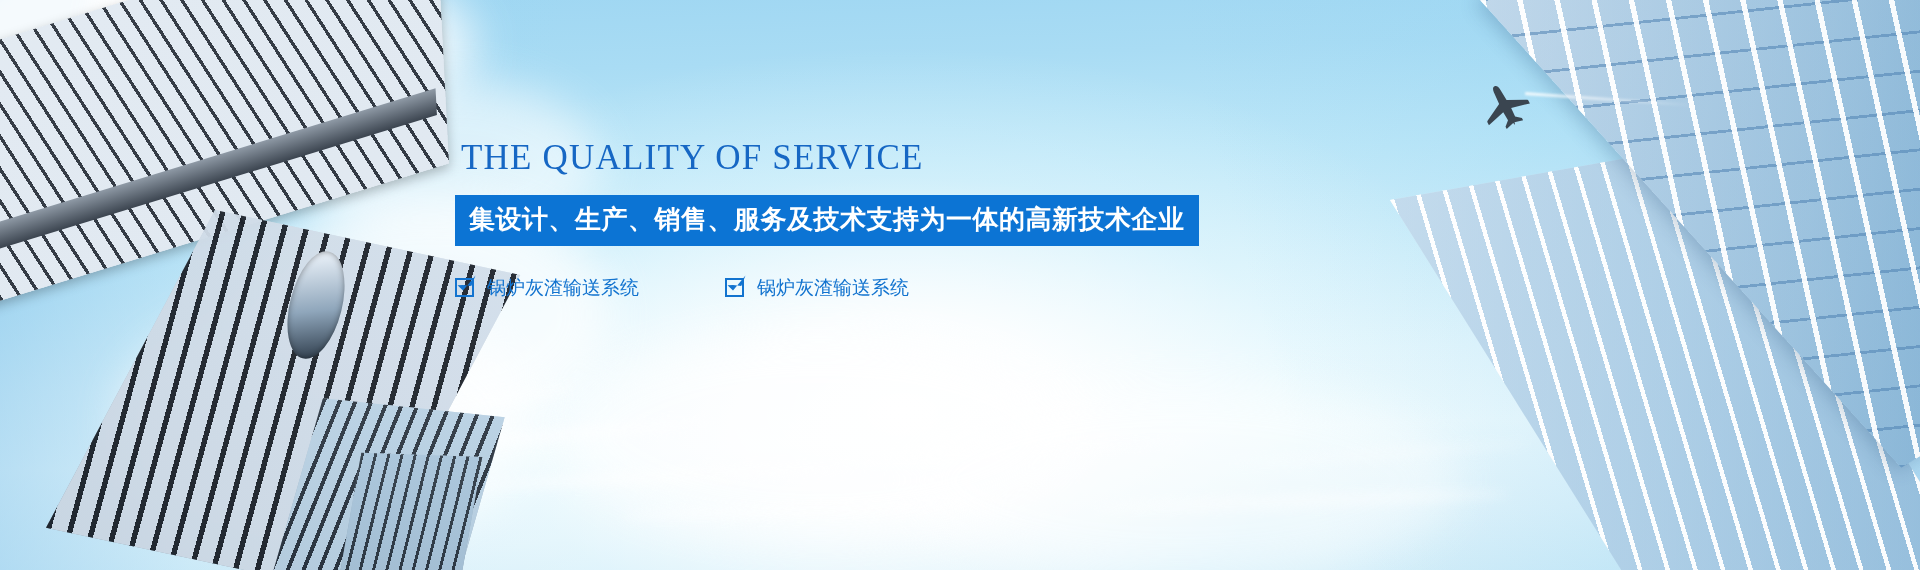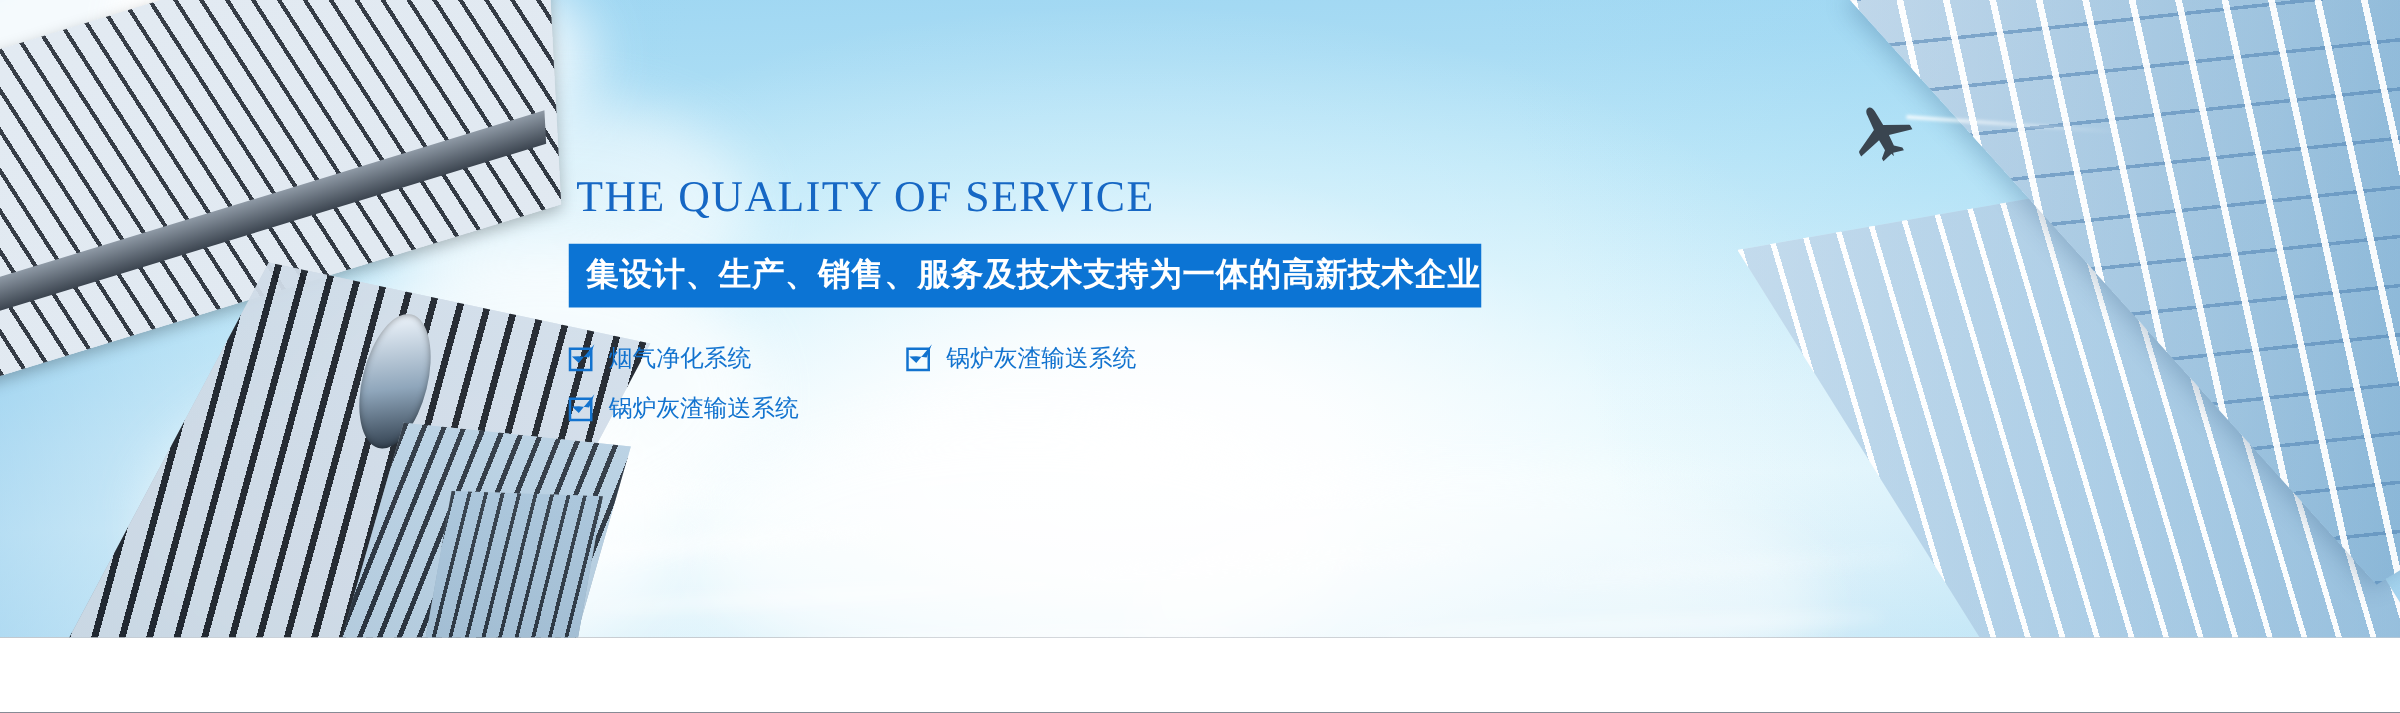--- a/index.html
+++ b/index.html
@@ -7,23 +7,23 @@
     padding: 0;
     background: #ffffff;
   }
   body {
     font-family: "Liberation Sans", sans-serif;
   }
 
   .banner {
     position: relative;
     width: 1920px;
-    height: 510px;
+    height: 570px;
     overflow: hidden;
-    background: #0f172a;
+    background: #fde047;
   }
 
   
   .sky {
     position: absolute;
     inset: 0;
     background:
       radial-gradient(ellipse 900px 520px at 47% 72%, #ffffff 0%, rgba(255,255,255,0.85) 18%, rgba(233,250,255,0.35) 45%, rgba(233,250,255,0) 70%),
       linear-gradient(178deg, #9ed6f2 0%, #a9dcf4 14%, #bde7f8 30%, #d6f1fb 48%, #e9f8fd 62%, #f3fcfe 74%, #e3f4fb 88%, #d0ecf8 100%);
   }
@@ -221,21 +221,21 @@
     margin: 0 0 20px 6px;
   }
 
   .ribbon {
     display: inline-block;
     background: #0c74d4;
     color: #ffffff;
     font-size: 26px;
     font-weight: 700;
     letter-spacing: 0.5px;
-    padding: 10px 0 11px 14px;
+    padding: 10px 14px 11px 14px;
     line-height: 1.15;
     white-space: nowrap;
   }
 
   .features {
     margin-top: 32px;
     display: grid;
     grid-template-columns: 270px auto;
     grid-row-gap: 21px;
     grid-column-gap: 0px;
@@ -326,29 +326,20 @@
   </div>
 
   <div class="content">
 
     <div class="headline">THE QUALITY OF SERVICE</div>
 
     <div class="ribbon">集设计、生产、销售、服务及技术支持为一体的高新技术企业</div>
 
     <div class="features">
 
-      <div class="feature">
-        <span class="checkbox">
-          <span class="box"></span>
-          <svg class="tick" viewBox="0 0 24 24">
-              <path d="M3.5 12.2 L9 17.4 L21.5 2.4 L17.3 13.0 L9.1 12.0 Z" fill="#1273cf"></path>
-            </svg>
-        </span>
-        <span class="feature-label">烟气净化系统</span>
-      </div>
 
       <div class="feature">
         <span class="checkbox">
           <span class="box"></span>
           <svg class="tick" viewBox="0 0 24 24">
               <path d="M3.5 12.2 L9 17.4 L21.5 2.4 L17.3 13.0 L9.1 12.0 Z" fill="#1273cf"></path>
             </svg>
         </span>
         <span class="feature-label">锅炉灰渣输送系统</span>
       </div>

